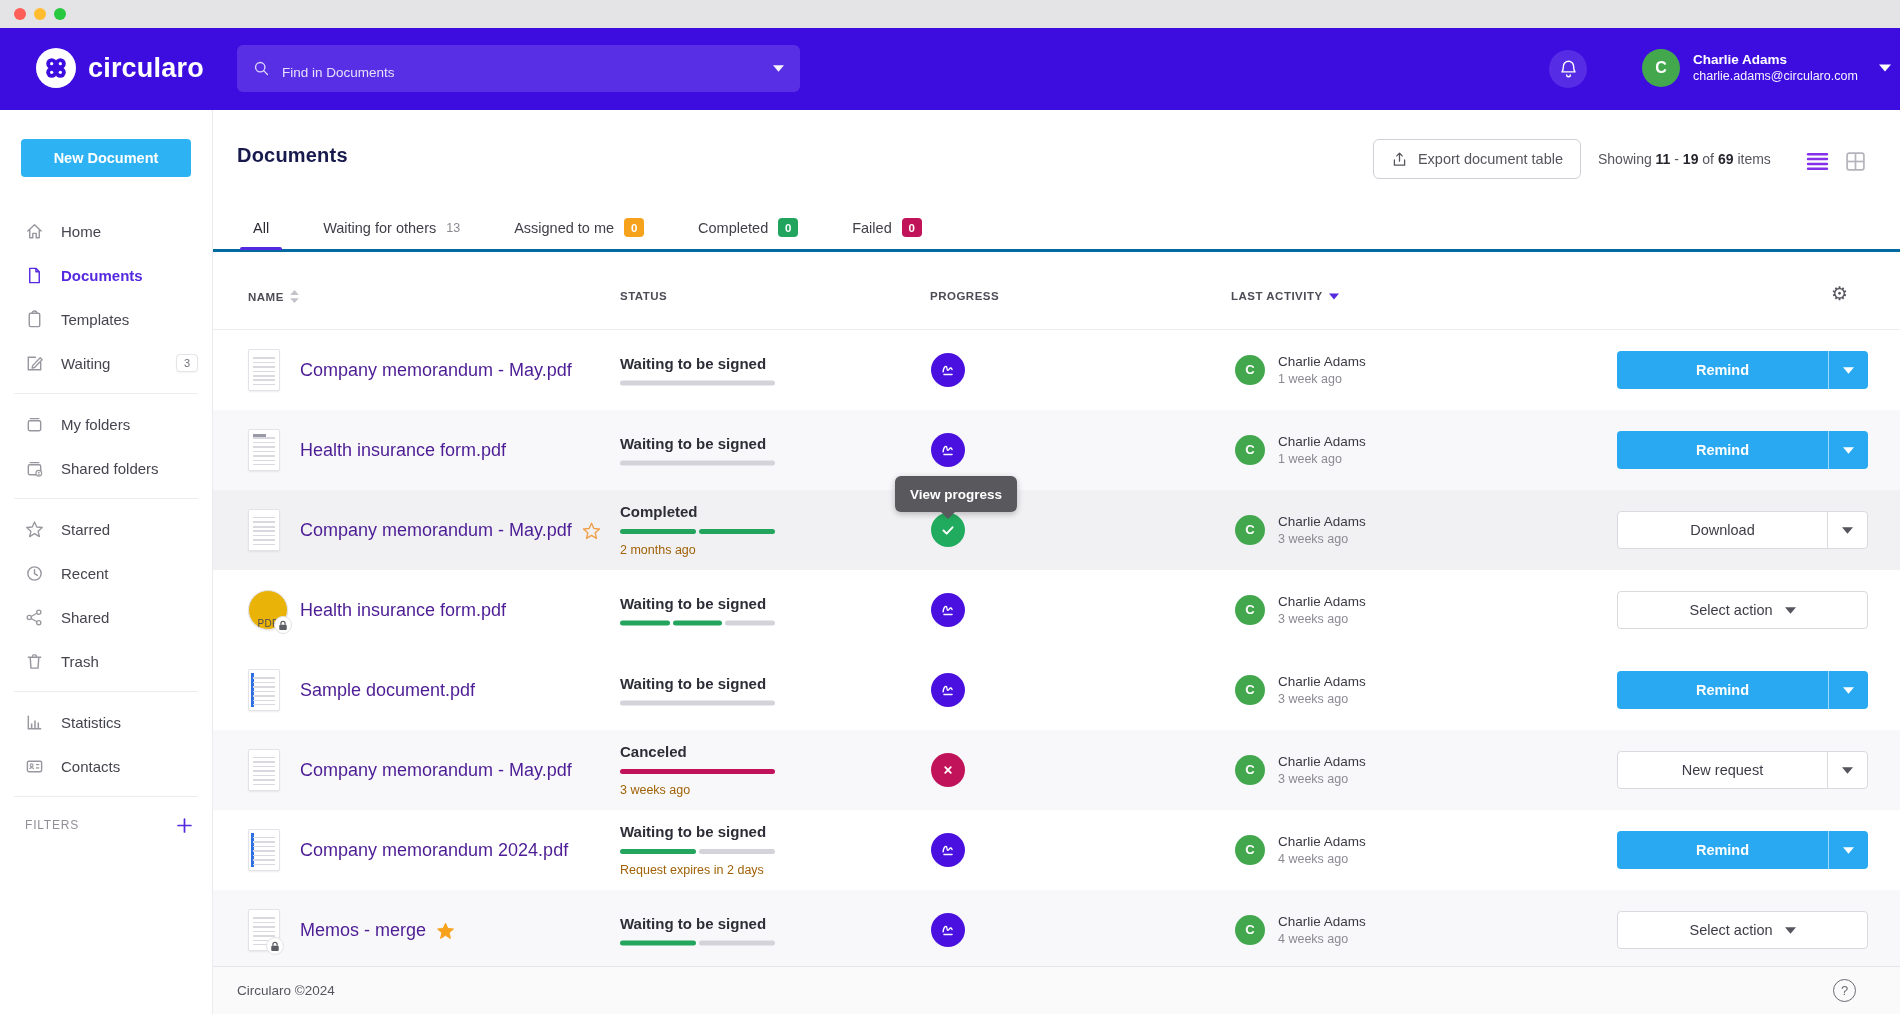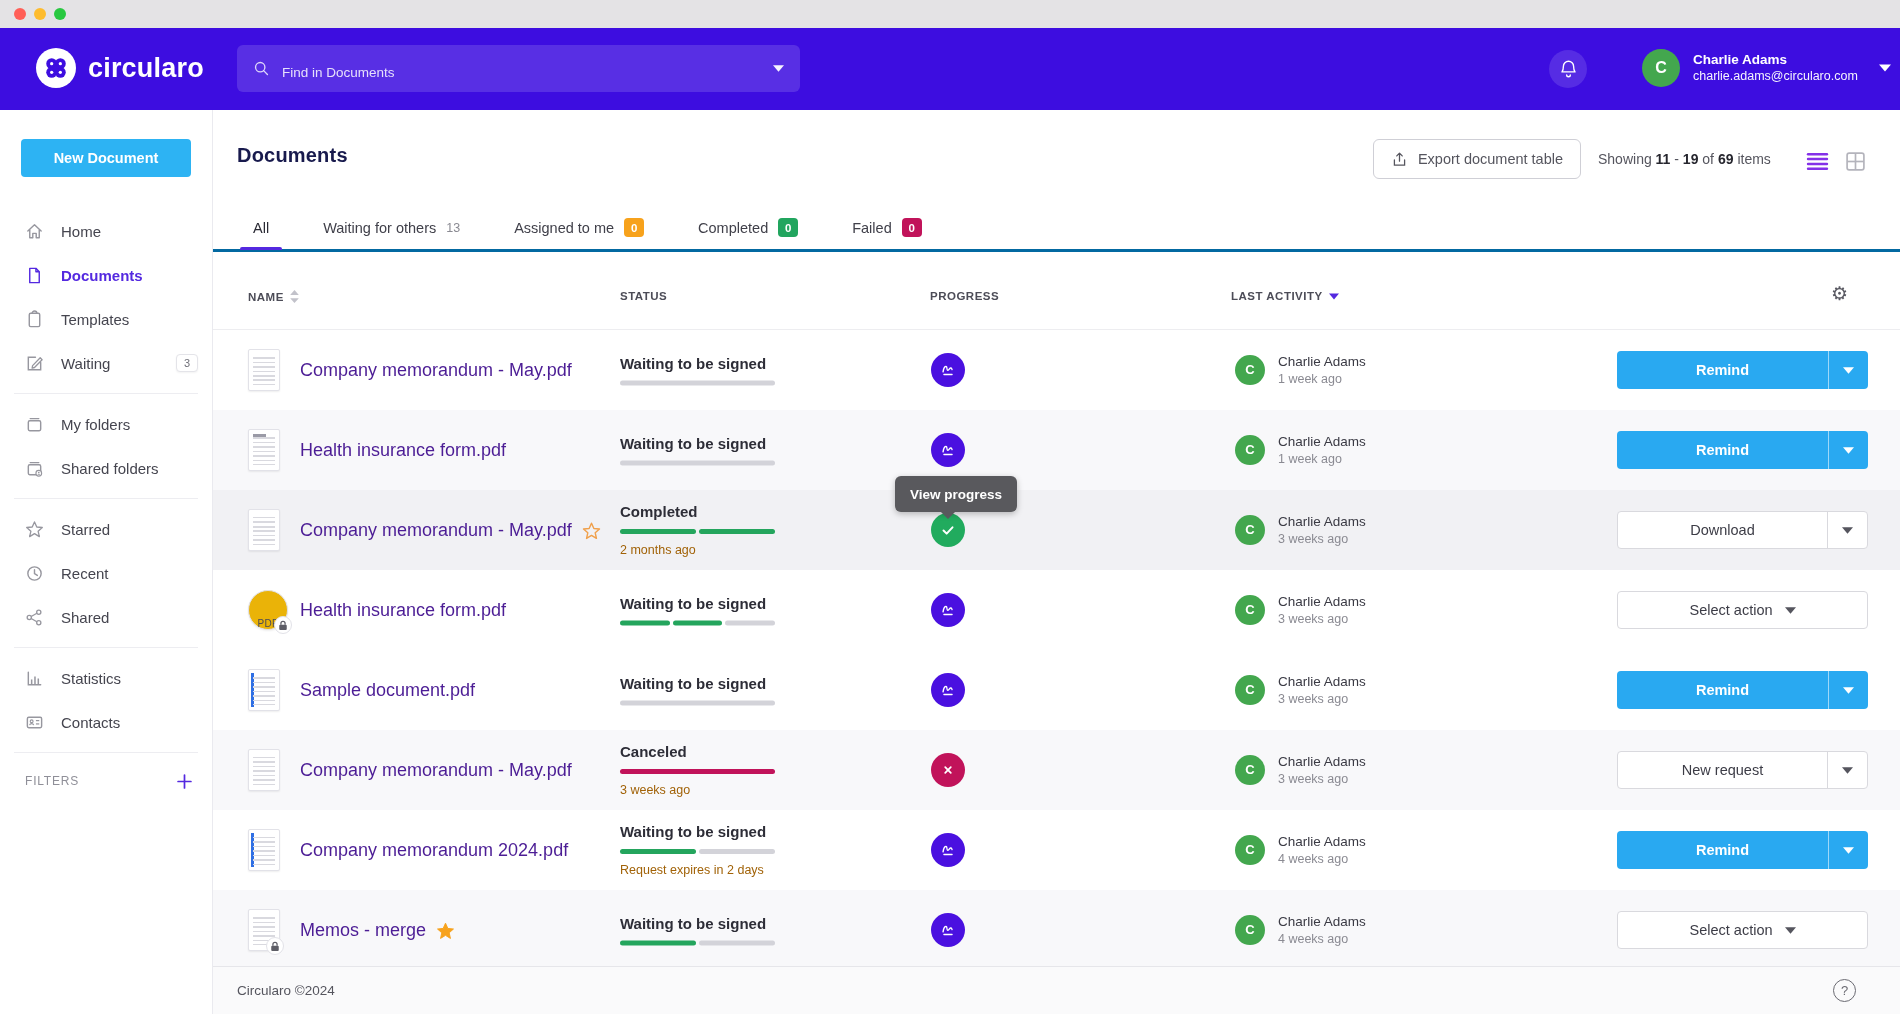--- a/index.html
+++ b/index.html
@@ -246,20 +246,28 @@
       <svg width="19" height="19" viewBox="0 0 20 20">
           <circle cx="4.5" cy="10" r="2.2" fill="none" stroke="#97979f" stroke-width="1.4"></circle>
           <circle cx="14.5" cy="4.5" r="2.2" fill="none" stroke="#97979f" stroke-width="1.4"></circle>
           <circle cx="14.5" cy="15.5" r="2.2" fill="none" stroke="#97979f" stroke-width="1.4"></circle>
           <line x1="6.5" y1="9" x2="12.5" y2="5.5" stroke="#97979f" stroke-width="1.4"></line>
           <line x1="6.5" y1="11" x2="12.5" y2="14.5" stroke="#97979f" stroke-width="1.4"></line>
         </svg>
       <span>Shared</span>
     </div>
 
+    <div class="mitem">
+      <svg width="19" height="19" viewBox="0 0 20 20">
+          <path d="M5.5 6 L6.3 17 H13.7 L14.5 6" fill="none" stroke="#97979f" stroke-width="1.5" stroke-linejoin="round"></path>
+          <line x1="3.5" y1="5.5" x2="16.5" y2="5.5" stroke="#97979f" stroke-width="1.5" stroke-linecap="round"></line>
+          <path d="M8 5.5 V4 a1 1 0 0 1 1-1 h2 a1 1 0 0 1 1 1 V5.5" fill="none" stroke="#97979f" stroke-width="1.4"></path>
+        </svg>
+      <span>Trash</span>
+    </div>
 
     <div class="mdivider"></div>
 
     <div class="mitem">
       <svg width="19" height="19" viewBox="0 0 20 20">
           <path d="M3.5 3.5 V16.5 H16.5" fill="none" stroke="#97979f" stroke-width="1.5" stroke-linecap="round"></path>
           <line x1="7" y1="16" x2="7" y2="11" stroke="#97979f" stroke-width="1.6"></line>
           <line x1="10.5" y1="16" x2="10.5" y2="8" stroke="#97979f" stroke-width="1.6"></line>
           <line x1="14" y1="16" x2="14" y2="10" stroke="#97979f" stroke-width="1.6"></line>
         </svg>

